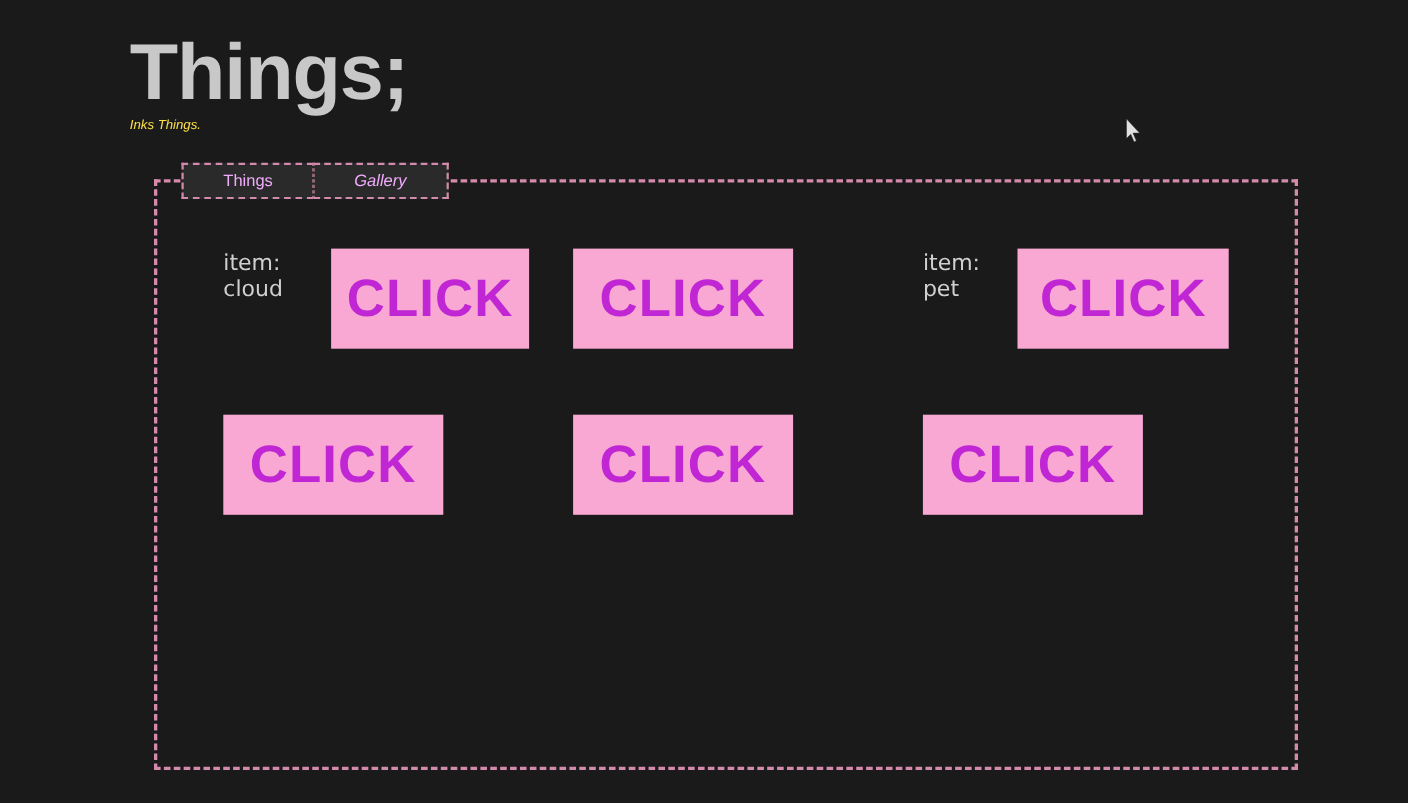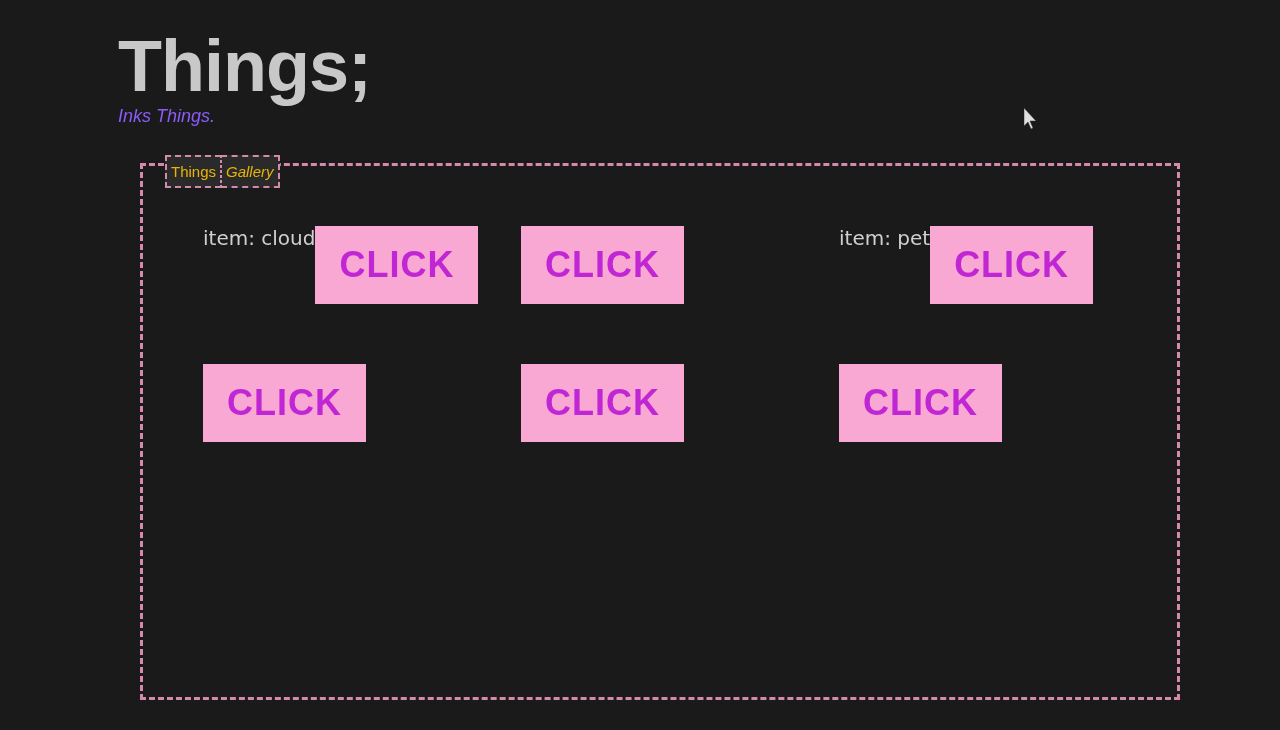--- a/index.html
+++ b/index.html
@@ -23,39 +23,39 @@
 
     .app-title {
       font-size: 72px;
       font-weight: 900;
       color: #c8c8c8;
       letter-spacing: -1px;
       line-height: 1;
     }
 
     .app-subtitle {
-      font-size: 18px;
-      color: #8b5cf6;
+      font-size: 12px;
+      color: #fde047;
       margin-top: 4px;
       font-style: italic;
     }
 
     .tabs-row {
       display: flex;
       margin-left: 165px;
       margin-top: 18px;
       gap: 0;
       position: relative;
       z-index: 10;
     }
 
     .tab {
-      padding: 6px 4px;
+      padding: 6px 36px;
       border: 2px dashed #d48aaa;
-      color: #eab308;
+      color: #f0abfc;
       font-size: 15px;
       cursor: pointer;
       background: #2a2a2a;
     }
 
     .tab:first-child {
       border-right: 1px dashed #d48aaa;
     }
 
     .tab:last-child {
@@ -89,21 +89,21 @@
       font-size: 20px;
       font-family: 'DejaVu Sans', 'Arial', sans-serif;
     }
 
     .click-button {
       display: flex;
       align-items: center;
       justify-content: center;
       background-color: #f9a8d4;
       color: #c026d3;
-      font-size: 36px;
+      font-size: 48px;
       font-weight: 900;
       font-family: 'Arial Black', 'Arial', sans-serif;
       padding: 18px 24px;
       cursor: pointer;
       border: none;
       min-width: 155px;
       letter-spacing: 1px;
     }
 
     

